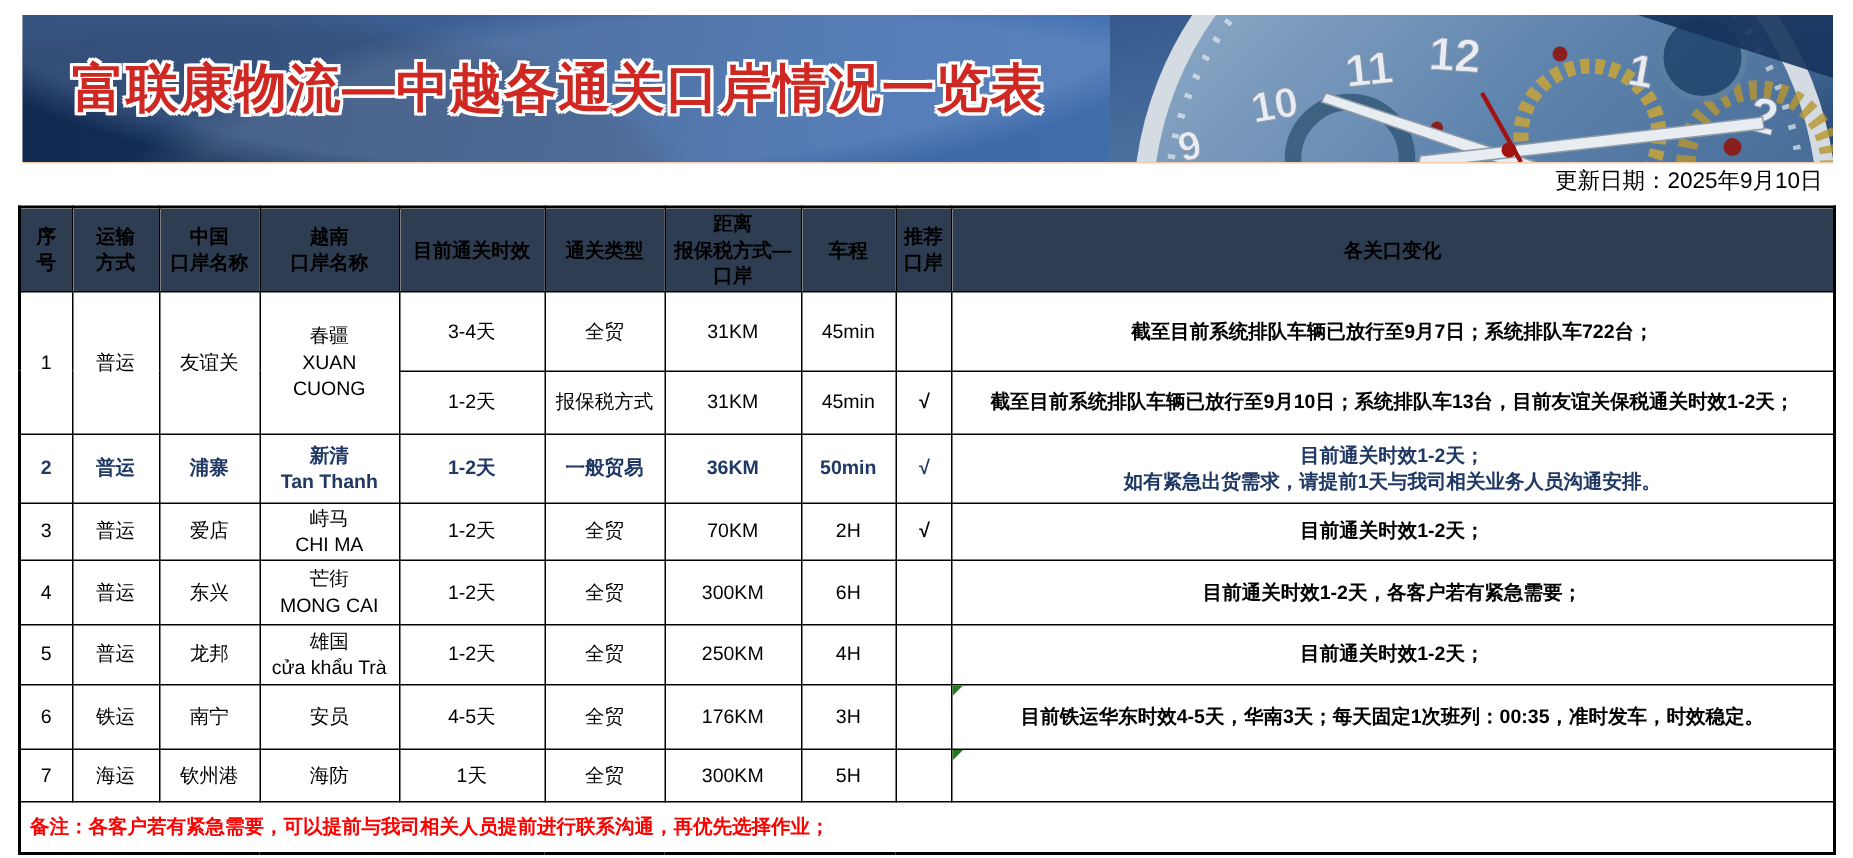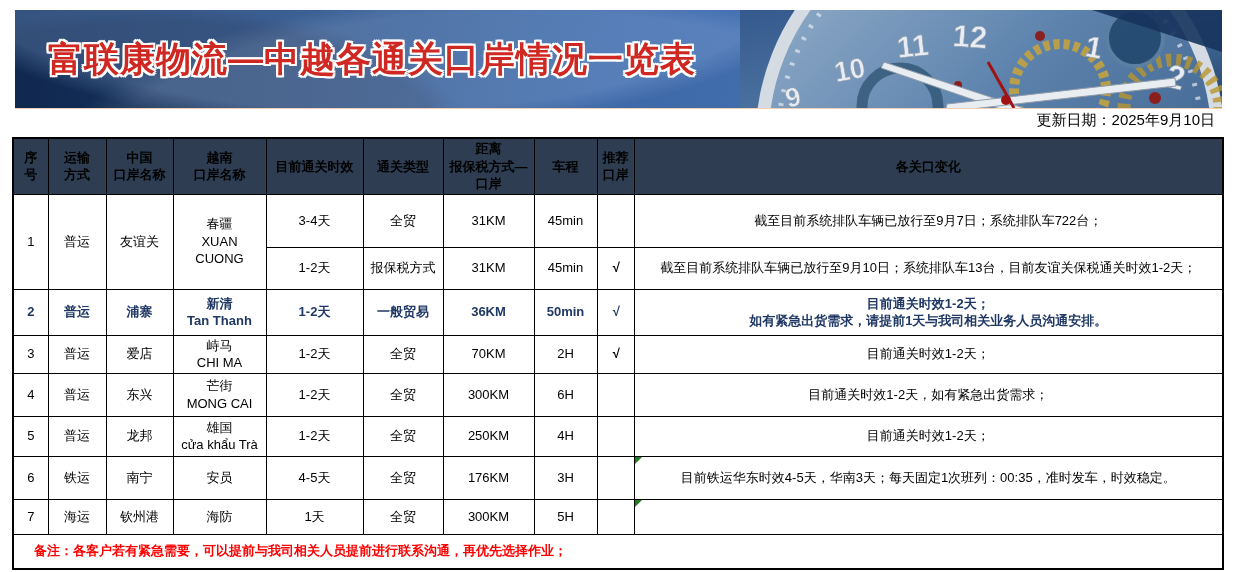--- a/index.html
+++ b/index.html
@@ -22,24 +22,24 @@
   
   .date-line{position:absolute;right:20px;top:111px;font-size:15px;font-weight:normal;color:#000;}
 
   
   table.ports{position:absolute;left:12px;top:137px;width:1210px;border-collapse:collapse;table-layout:fixed;
     border:2px solid #000;}
   table.ports td{border:1px solid #000;font-size:13px;color:#000;text-align:center;vertical-align:middle;
     padding:1px 2px;white-space:pre-line;line-height:1.35;overflow:hidden;position:relative;}
   thead tr{height:48px;}
   thead td{background:#2e3d51;color:#fff;font-weight:bold;font-size:13.5px;line-height:1.55;}
-  td.remark{text-align:left;padding-left:7px;}
+  td.remark{text-align:left;padding-left:7px;font-weight:bold;}
   td.check{color:#1f3864;font-weight:bold;font-style:italic;font-size:15px;}
   tr.hl td{color:#1f3864;font-weight:bold;}
-  tfoot td.note-cell{color:#ff0000;font-weight:bold;text-align:left;padding-left:20px;font-size:13px;height:31px;font-family:Liberation Serif, serif;}
+  tfoot td.note-cell{color:#ff0000;font-weight:bold;text-align:left;padding-left:6px;font-size:13px;height:31px;font-family:Liberation Serif, serif;}
   
   td.mr::after{content:"";position:absolute;right:-8px;top:0;width:0;height:0;
     border-top:7px solid #1e7e1e;border-left:7px solid transparent;}
   td.ml::before{content:"";position:absolute;left:0;top:0;width:0;height:0;
     border-top:7px solid #1e7e1e;border-right:7px solid transparent;}
   table.ports{overflow:visible;}
 </style>
 </head>
 <body>
 
@@ -177,21 +177,21 @@
         <td>4</td>
         <td>普运</td>
         <td>东兴</td>
         <td>芒街
 MONG CAI</td>
         <td>1-2天</td>
         <td>全贸</td>
         <td>300KM</td>
         <td>6H</td>
         <td></td>
-        <td class="remark mr">目前通关时效1-2天，如有紧急出货需求；</td>
+        <td class="remark mr">目前通关时效1-2天，各客户若有紧急需要；</td>
       </tr>
       <tr style="height: 40px;">
         <td>5</td>
         <td>普运</td>
         <td>龙邦</td>
         <td>雄国
 cửa khẩu Trà</td>
         <td>1-2天</td>
         <td>全贸</td>
         <td>250KM</td>

